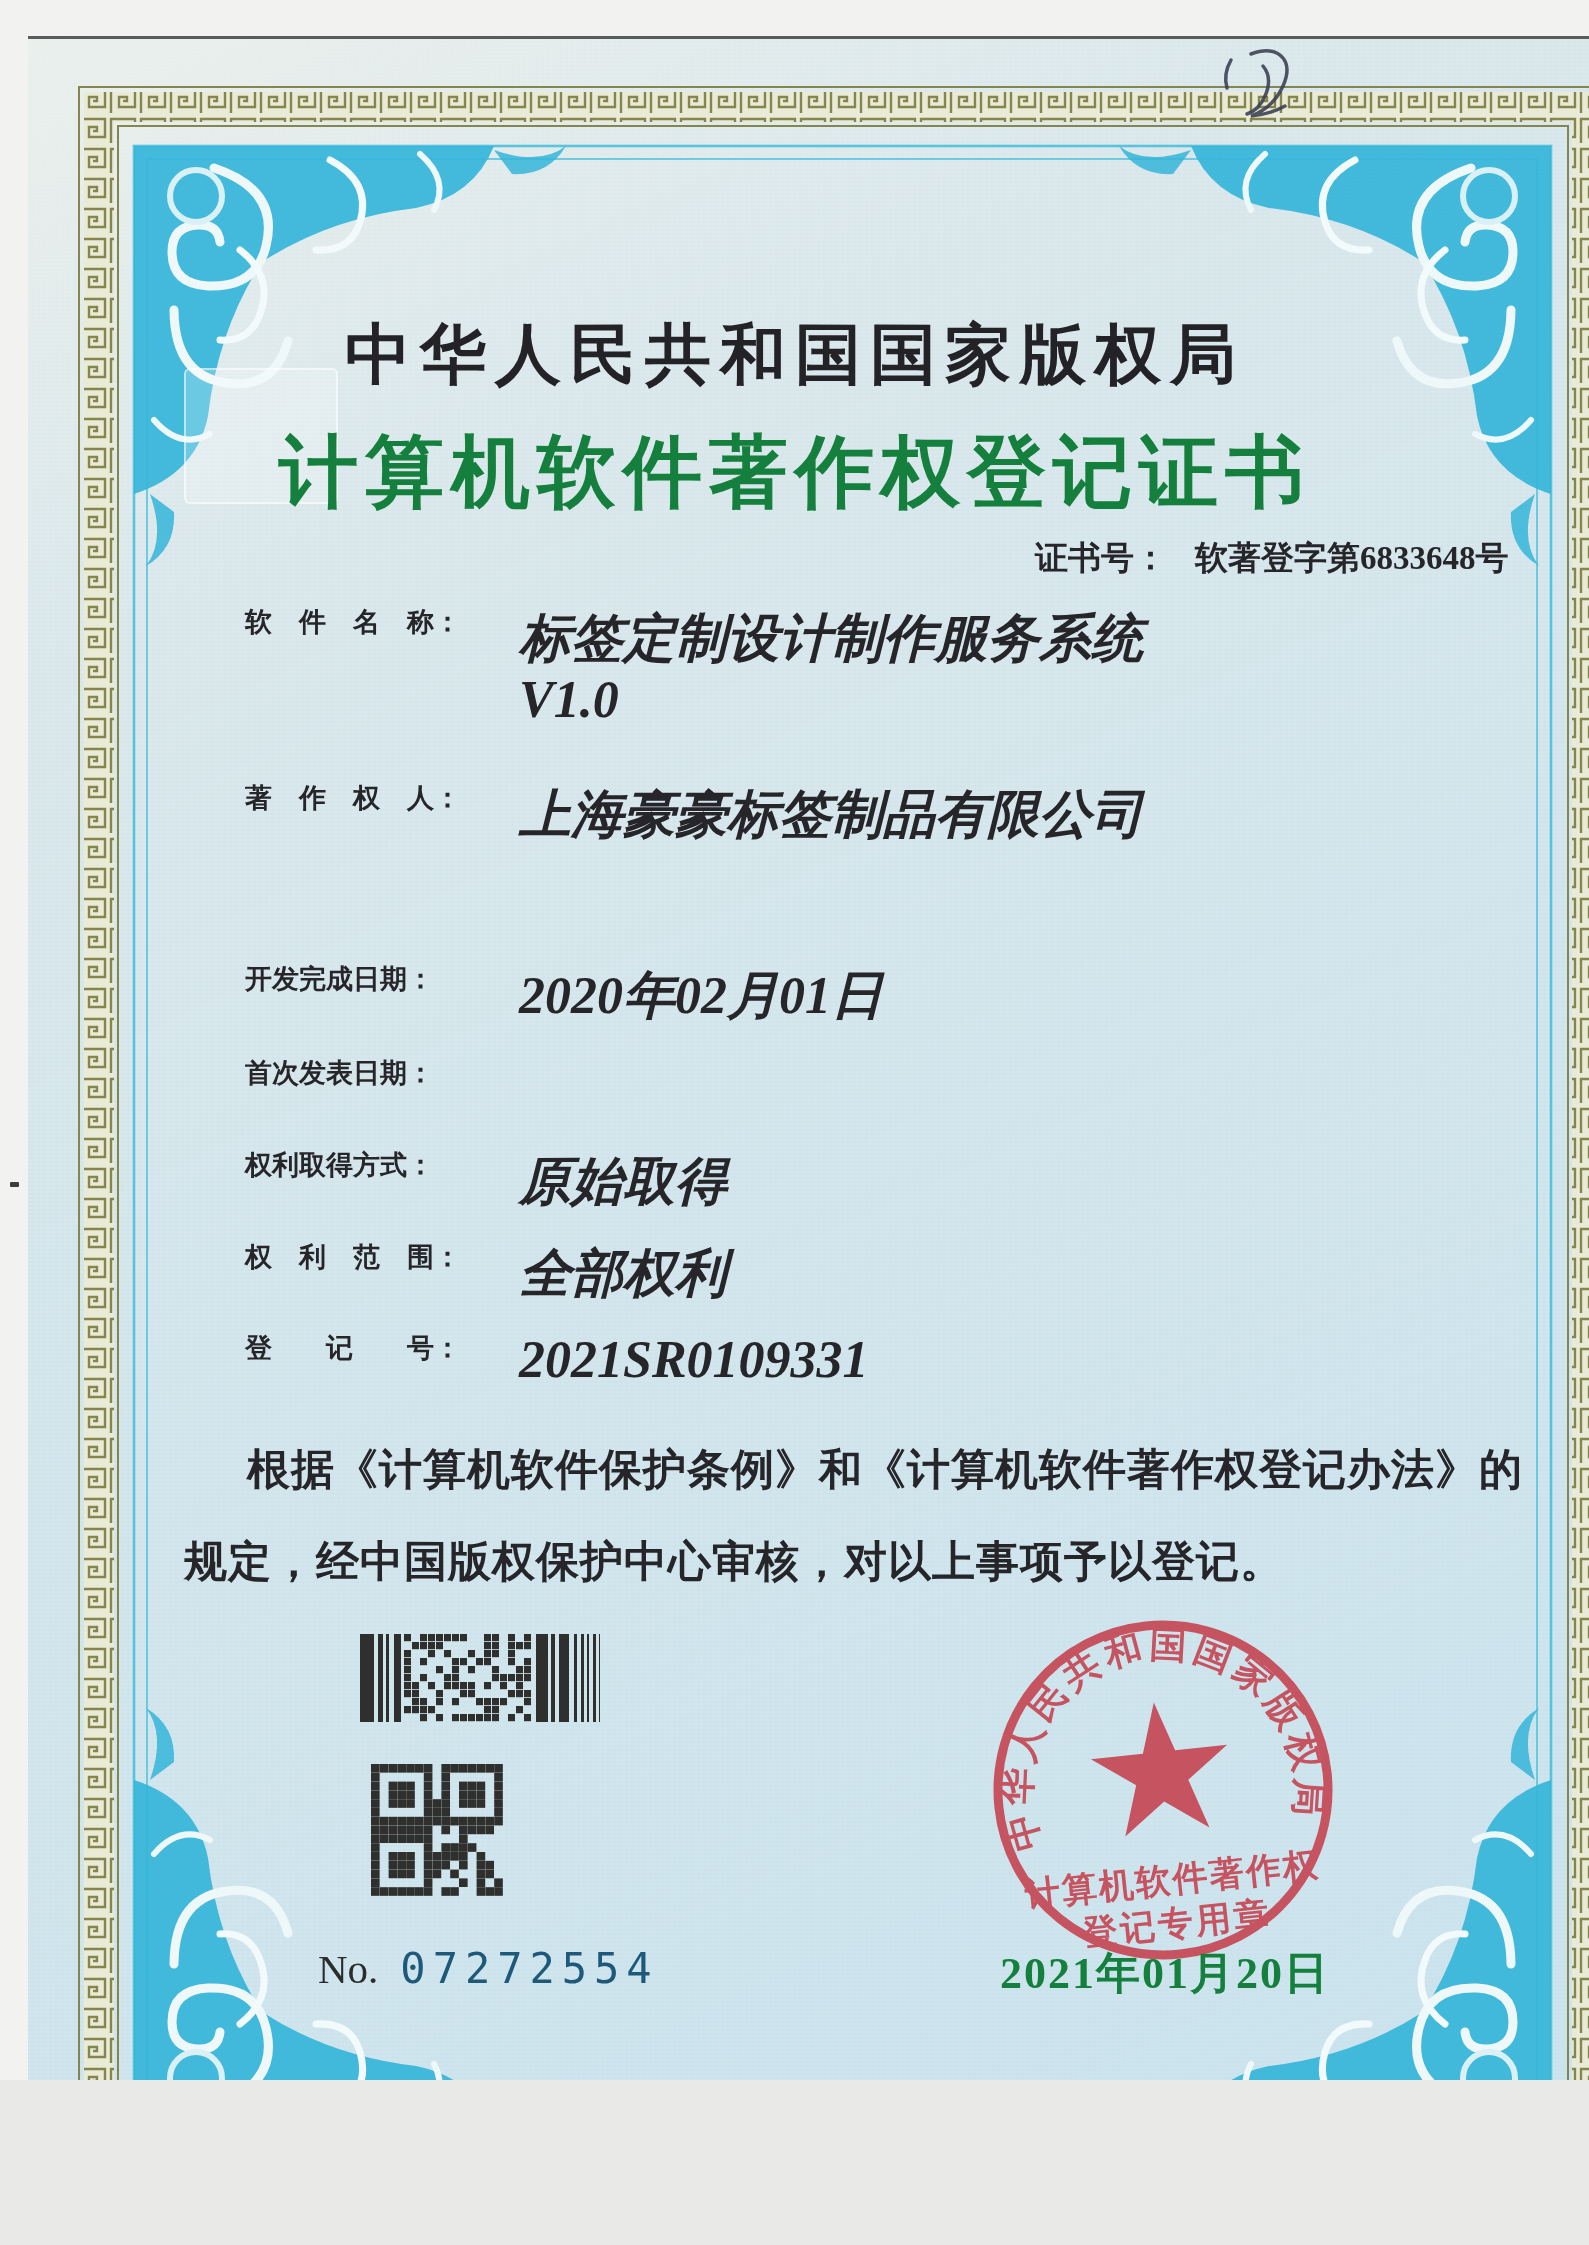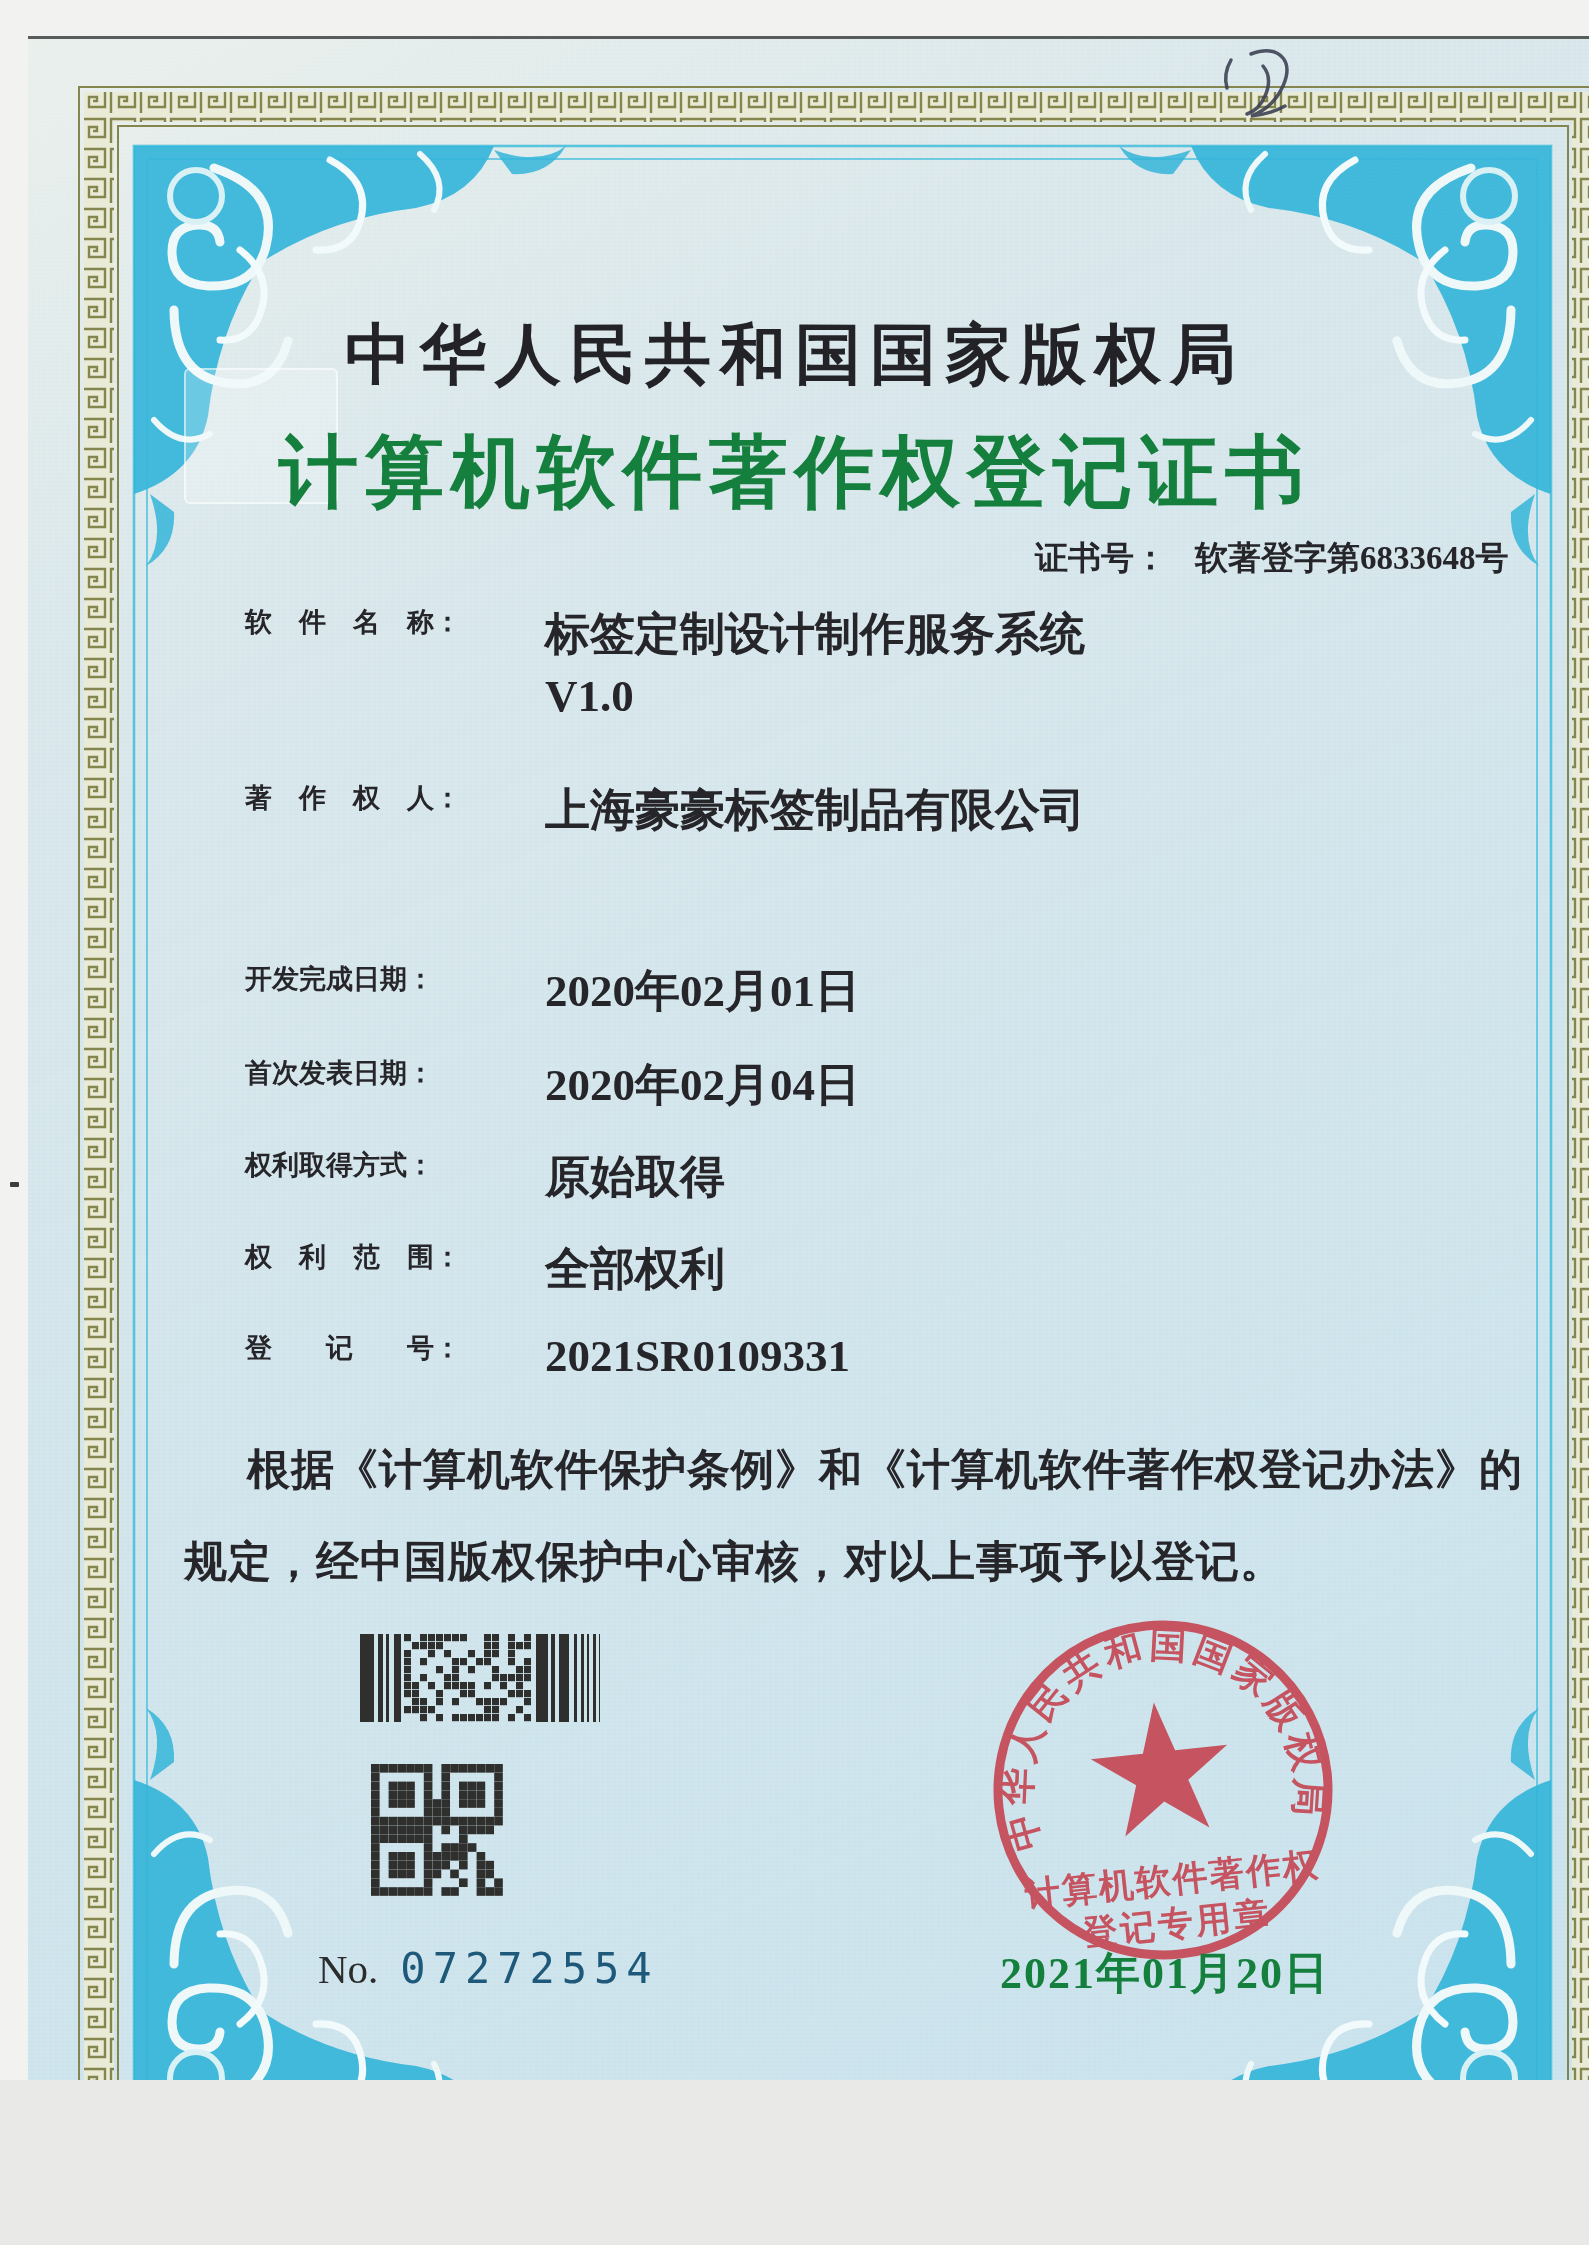--- a/index.html
+++ b/index.html
@@ -14,21 +14,21 @@
            #d7e7ec;
          border-top:3px solid rgba(62,62,60,.82);}
   .speck{position:absolute;background:#3d3d3d;border-radius:1px;}
   
   .abs{position:absolute;white-space:nowrap;}
   .title1{left:95px;top:310px;width:1400px;text-align:center;font-size:66px;font-weight:700;letter-spacing:9px;color:#232327;}
   .title2{left:95px;top:420px;width:1400px;text-align:center;font-size:79px;font-weight:800;letter-spacing:7px;color:#15803d;}
   .certno{left:1035px;top:536px;font-size:33px;font-weight:600;text-align:right;}
   .certno .val{margin-left:28px;}
   .flabel{left:245px;font-size:27px;font-weight:700;}
-  .fvalue{left:545px;font-size:45px;font-weight:600;}
+  .fvalue{left:519px;font-size:52px;font-weight:600;font-style:italic;}
   .r1{top:604px}.r1b{top:670px}.r2{top:780px}.r3{top:961px}.r4{top:1055px}.r5{top:1147px}.r6{top:1239px}.r7{top:1330px}
   .stmt{font-size:43px;font-weight:600;letter-spacing:1px;}
   .stmt1{left:247px;top:1441px;}
   .stmt2{left:184px;top:1533px;}
   .serial{left:318px;top:1944px;font-size:41px;color:#2c2c2c;}
   .serial .num{font-family:"DejaVu Sans Mono","Liberation Mono",monospace;color:#0c4a6e;font-size:42px;letter-spacing:7px;margin-left:22px;opacity:.9;}
   .issue-date{left:1000px;top:1944px;width:330px;text-align:center;font-size:44px;font-weight:700;letter-spacing:2px;color:#15803d;}
   .ghost{position:absolute;border:2px solid rgba(255,255,255,.55);background:rgba(255,255,255,.22);border-radius:6px;}
   svg{position:absolute;display:block;}
 </style>
@@ -99,21 +99,20 @@
   <div class="abs fvalue r1">标签定制设计制作服务系统</div>
   <div class="abs fvalue r1b">V1.0</div>
 
   <div class="abs flabel r2">著　作　权　人：</div>
   <div class="abs fvalue r2">上海豪豪标签制品有限公司</div>
 
   <div class="abs flabel r3">开发完成日期：</div>
   <div class="abs fvalue r3">2020年02月01日</div>
 
   <div class="abs flabel r4">首次发表日期：</div>
-  <div class="abs fvalue r4">2020年02月04日</div>
 
   <div class="abs flabel r5">权利取得方式：</div>
   <div class="abs fvalue r5">原始取得</div>
 
   <div class="abs flabel r6">权　利　范　围：</div>
   <div class="abs fvalue r6">全部权利</div>
 
   <div class="abs flabel r7">登　　记　　号：</div>
   <div class="abs fvalue r7">2021SR0109331</div>
 

